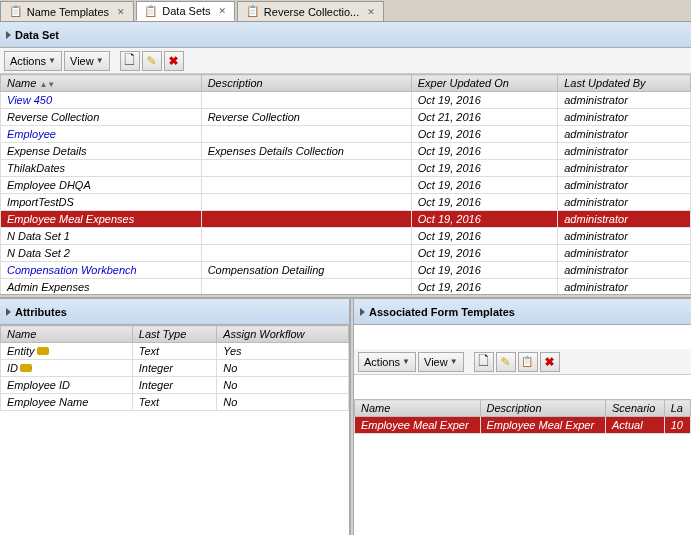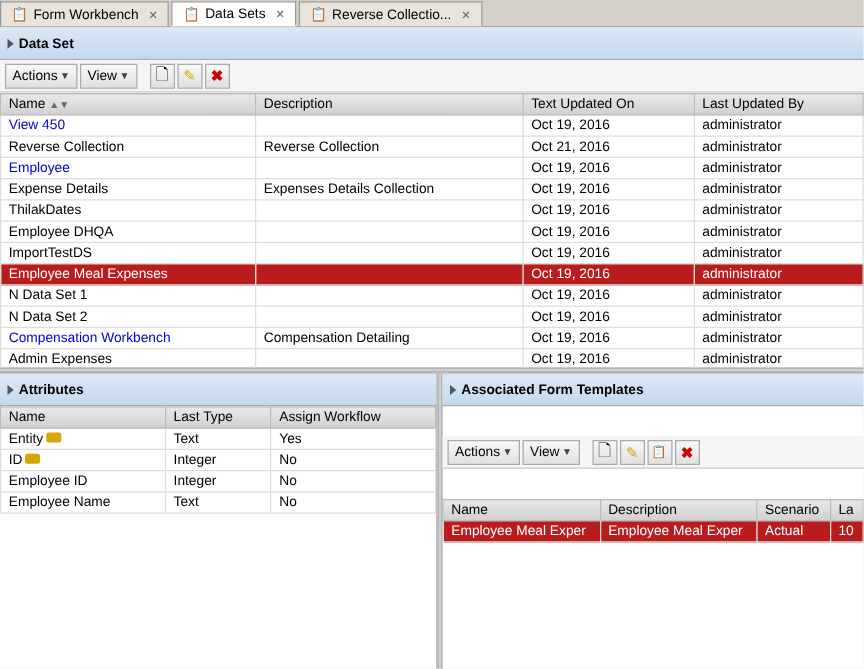--- a/index.html
+++ b/index.html
@@ -127,20 +127,21 @@
       color: white;
     }
     .link-text { color: #0000cc; }
     .sort-icons { font-size: 8px; color: #666; }
 
     
     .table-scroll {
       overflow-y: auto;
       overflow-x: auto;
       max-height: 230px;
+      font-style: italic;
     }
 
     
     .bottom-panels {
       display: flex;
       flex: 1;
       border-top: 1px solid #aaa;
       min-height: 0;
     }
     .bottom-left {
@@ -183,21 +184,21 @@
     }
   </style>
 </head>
 <body>
 
 <div class="wrapper">
 
   <div class="tab-bar">
     <div class="tab">
       <span style="font-size:11px">📋</span>
-      <span>Form Workbench</span>
+      <span>Name Templates</span>
       <span class="tab-close">✕</span>
     </div>
     <div class="tab active">
       <span style="font-size:11px">📋</span>
       <span>Data Sets</span>
       <span class="tab-close">✕</span>
     </div>
     <div class="tab">
       <span style="font-size:11px">📋</span>
       <span>Reverse Collectio...</span>
@@ -235,21 +236,21 @@
       </div>
 
       <div class="table-scroll" style="position:relative; max-height:220px">
         <table class="data-table">
           <thead>
             <tr>
               <th>
                 Name <span class="sort-icons">▲▼</span>
               </th>
               <th>Description</th>
-              <th>Text Updated On</th>
+              <th>Exper Updated On</th>
               <th>Last Updated By</th>
             </tr>
           </thead>
           <tbody id="dataset-tbody">
           <tr>
                 <td><span class="link-text">View 450</span></td>
                 <td></td>
                 <td>Oct 19, 2016</td>
                 <td>administrator</td>
               </tr>

